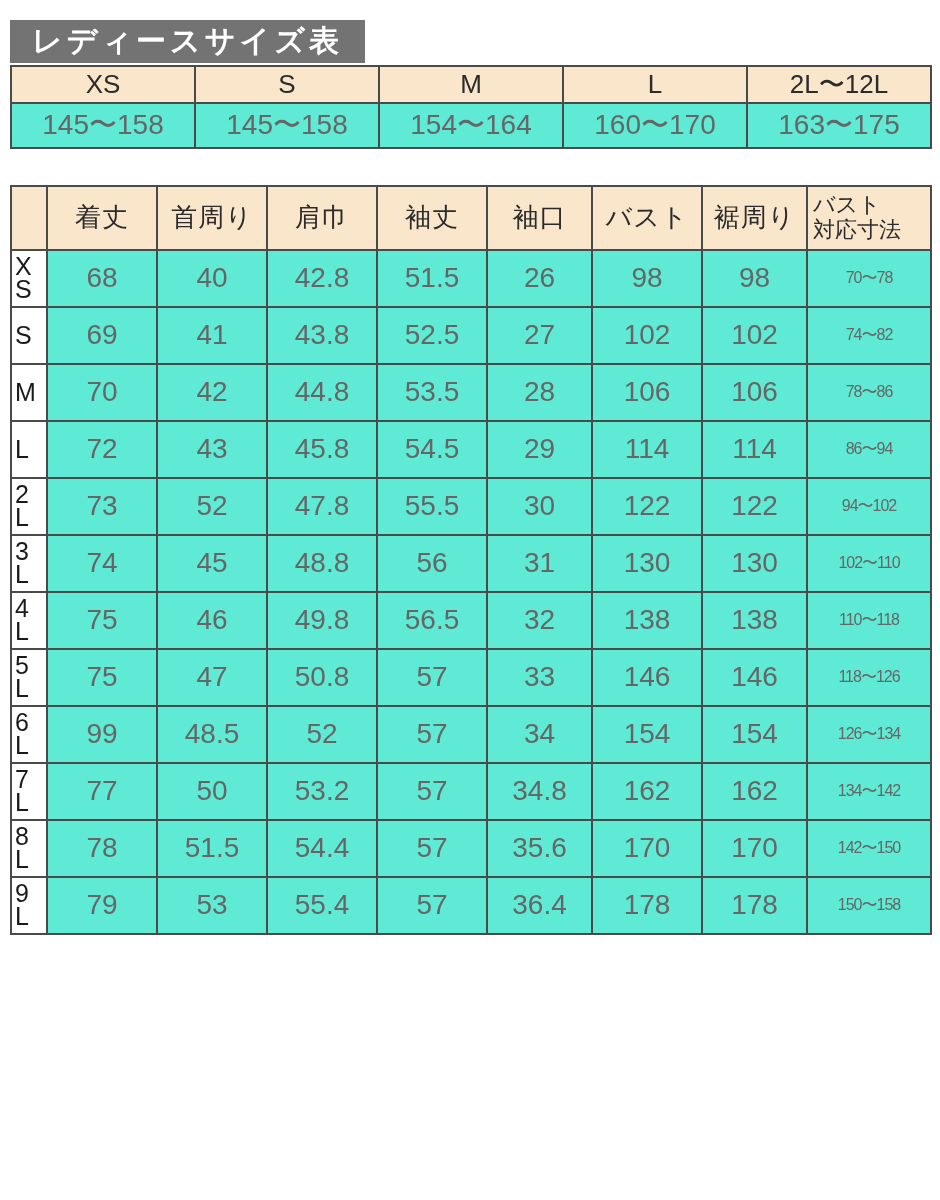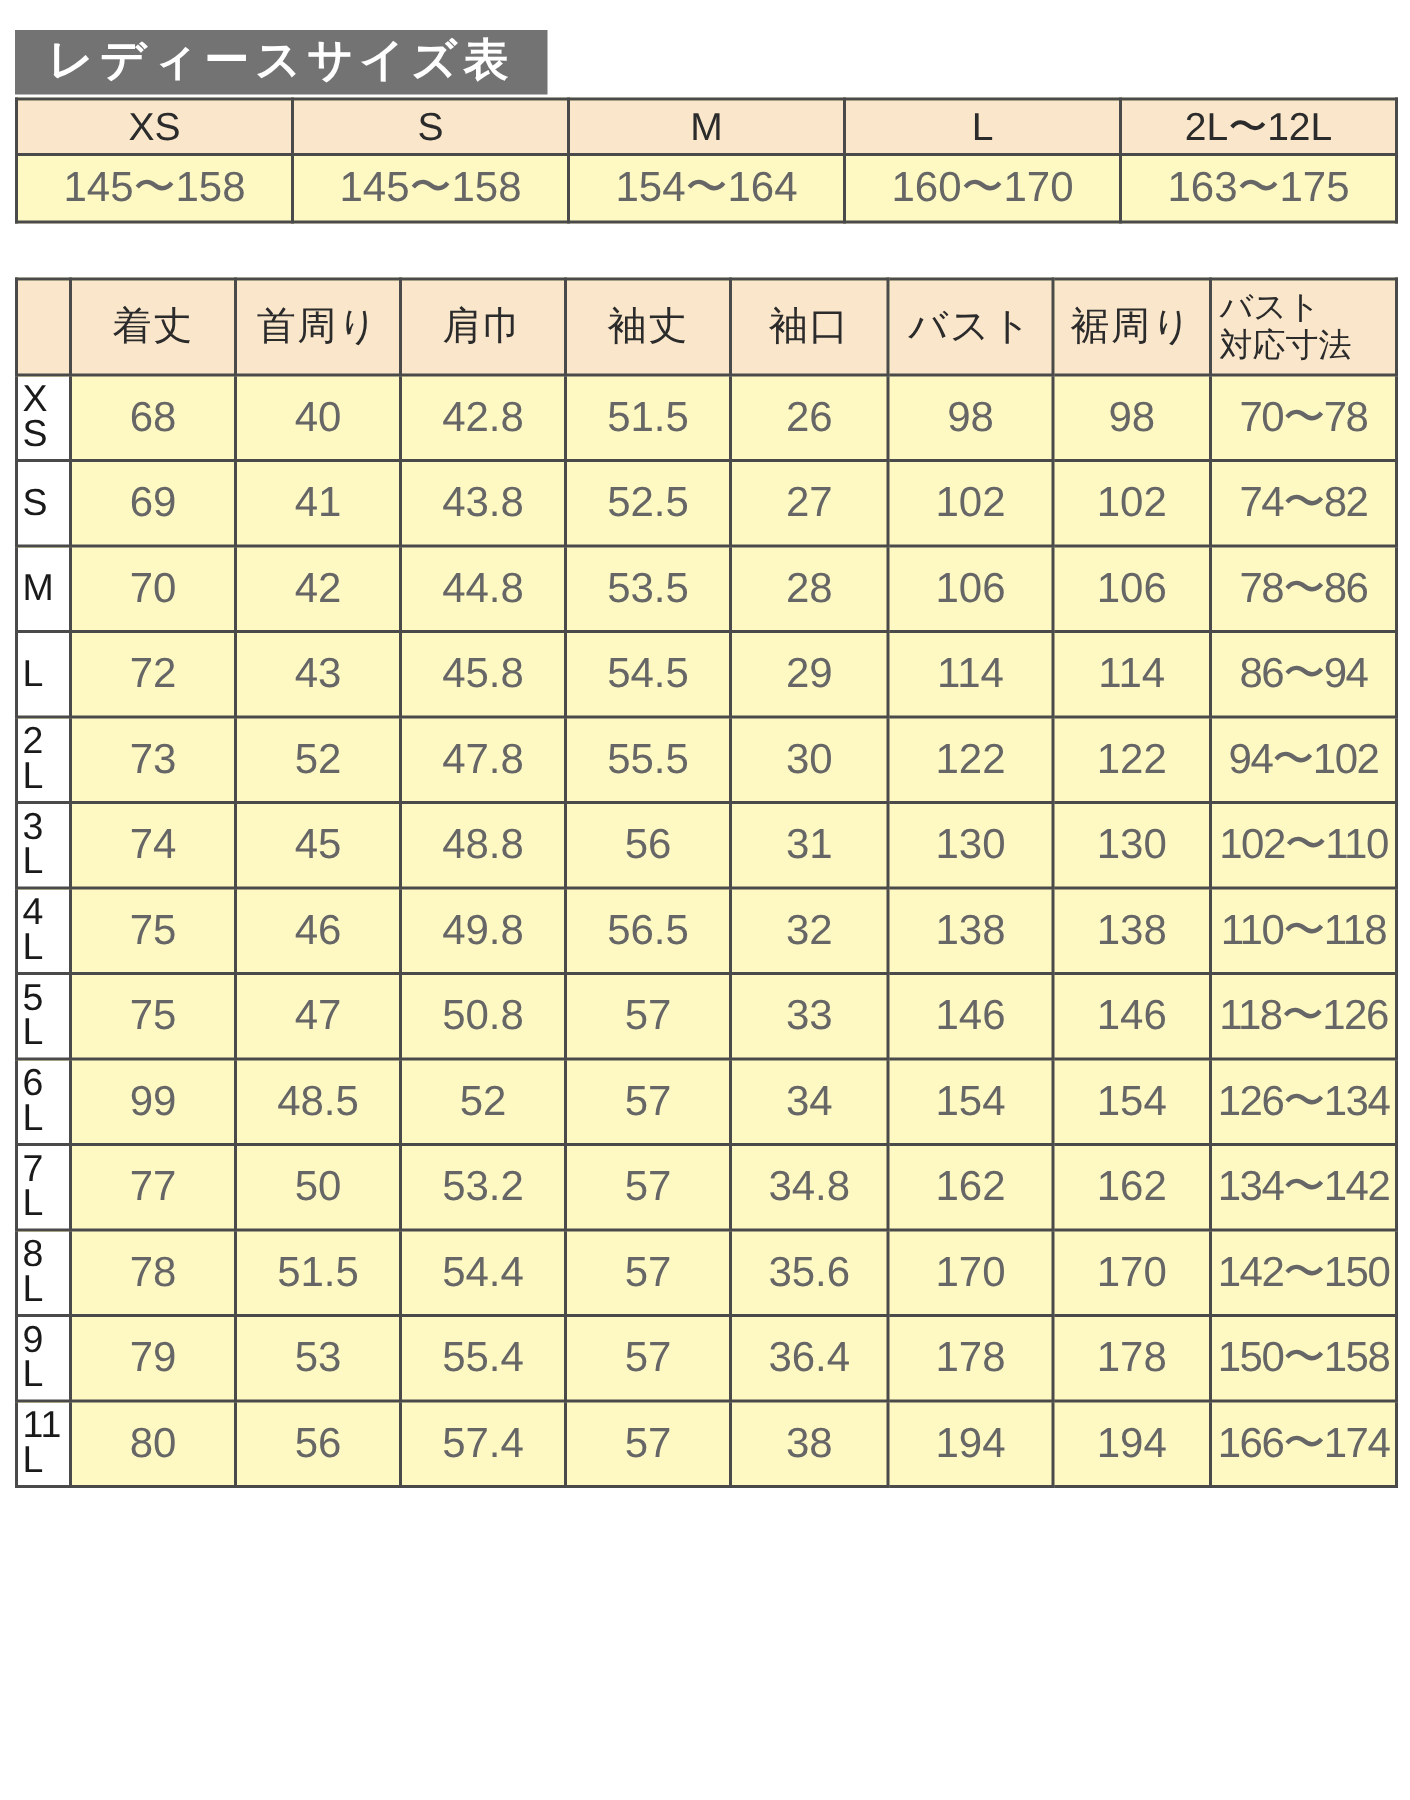--- a/index.html
+++ b/index.html
@@ -32,21 +32,21 @@
     font-size: 24px;
     font-weight: bold;
     color: #111111;
     letter-spacing: 1px;
   }
   
   table {
     border-collapse: collapse;
     table-layout: fixed;
     width: 920px;
-    background: #fef9c3;
+    background: #5eead4;
   }
   th, td {
     border: 2px solid #4a4a4a;
     text-align: center;
     vertical-align: middle;
     overflow: hidden;
   }
   thead th {
     background: #fae6cb;
     color: #2b2b2b;
@@ -70,21 +70,21 @@
   .size-table thead th.two-line {
     font-size: 22px;
     letter-spacing: 0;
     line-height: 1.12;
     text-align: left;
     padding-left: 5px;
     white-space: pre-line;
   }
   .size-table tbody td { font-size: 28px; }
   .size-table tbody td.range {
-    font-size: 28px;
+    font-size: 16px;
     letter-spacing: -1px;
     padding: 0 1px;
   }
   .size-table .row-label {
     background: #ffffff;
     color: #1a1a1a;
     font-size: 25px;
     font-weight: 500;
     line-height: 0.92;
     white-space: pre-line;
@@ -289,28 +289,16 @@
 L</th>
           <td class="num">79</td>
           <td class="num">53</td>
           <td class="num">55.4</td>
           <td class="num">57</td>
           <td class="num">36.4</td>
           <td class="num">178</td>
           <td class="num">178</td>
           <td class="num range">150〜158</td>
         </tr>
-        <tr>
-          <th class="row-label">11
-L</th>
-          <td class="num">80</td>
-          <td class="num">56</td>
-          <td class="num">57.4</td>
-          <td class="num">57</td>
-          <td class="num">38</td>
-          <td class="num">194</td>
-          <td class="num">194</td>
-          <td class="num range">166〜174</td>
-        </tr>
       </tbody>
   </table>
 
 </div>
 
 </body></html>

